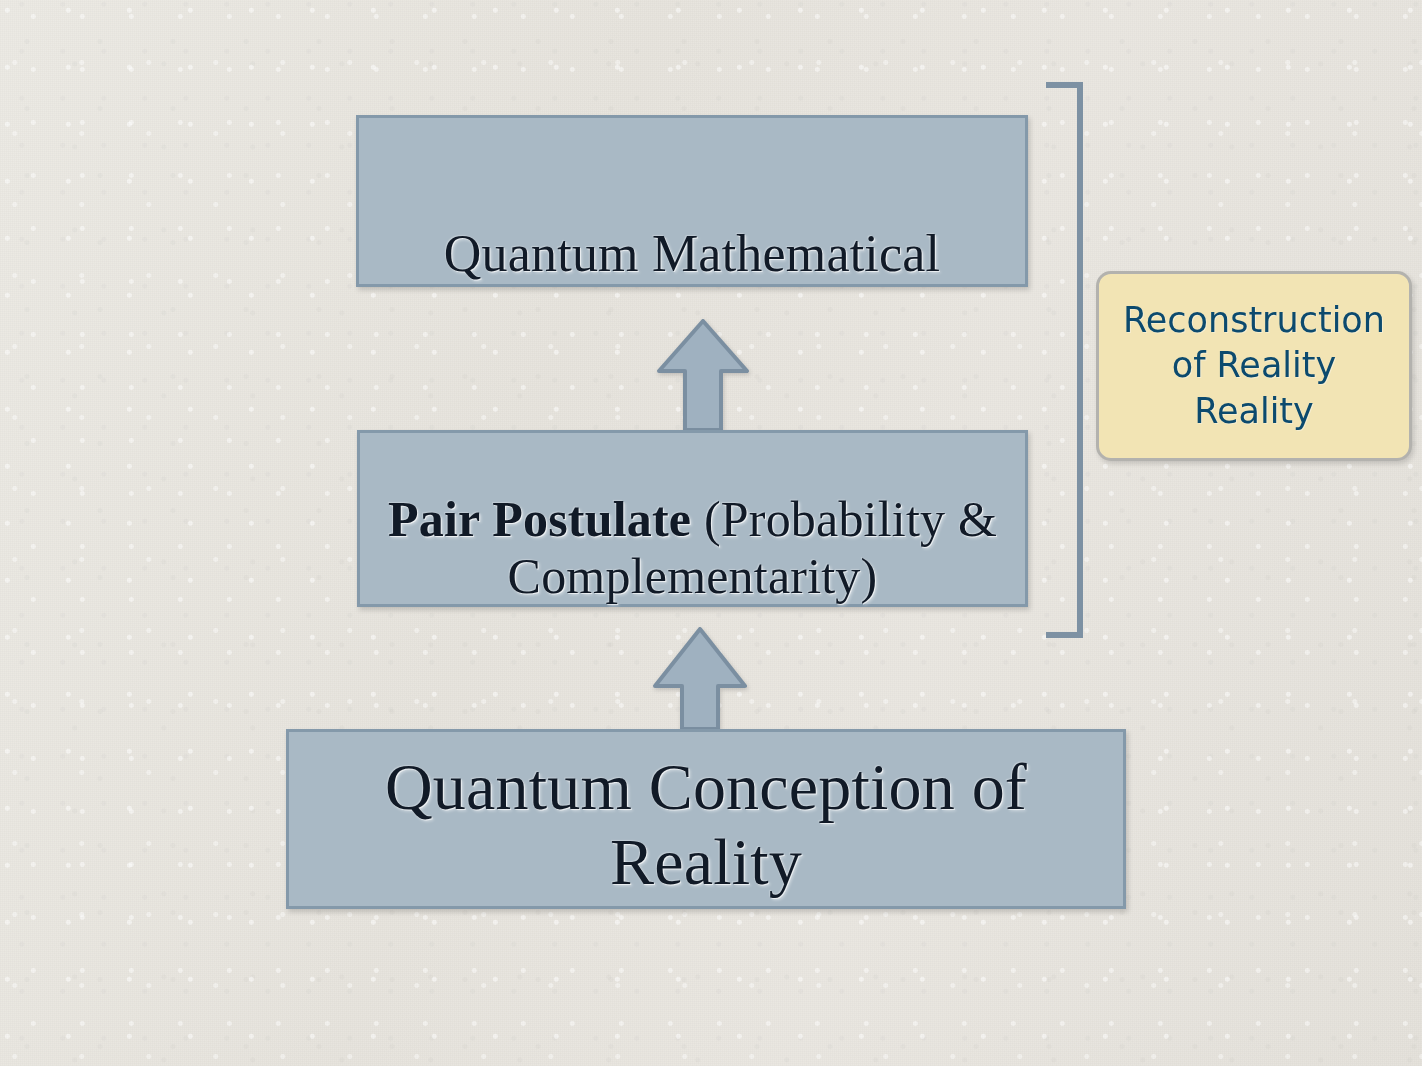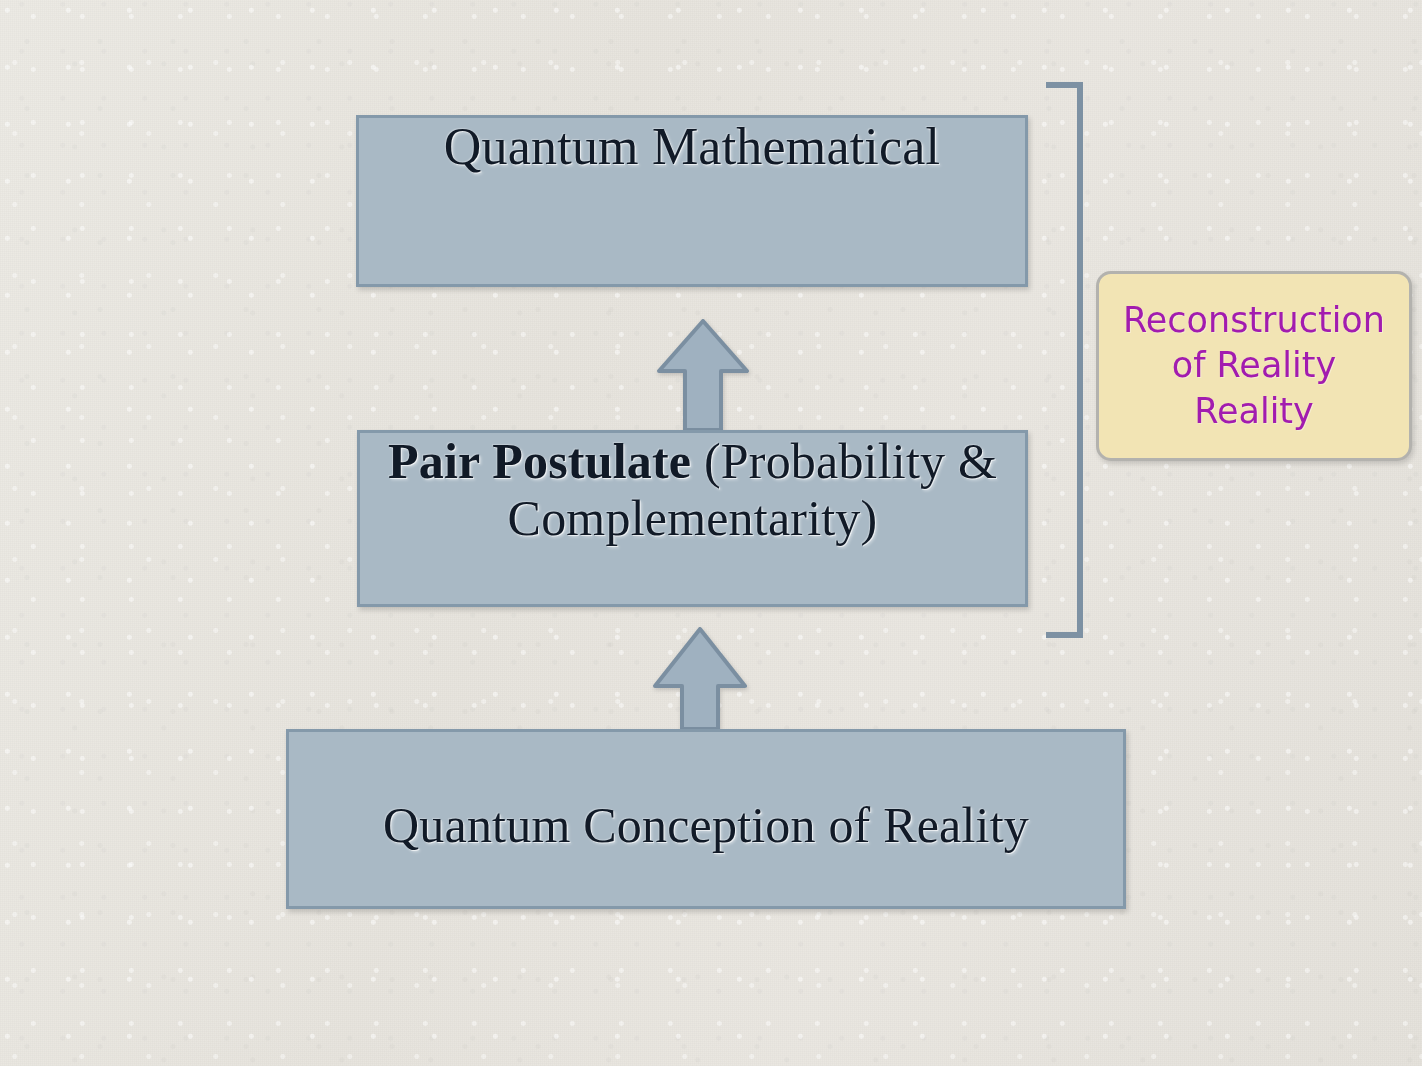--- a/index.html
+++ b/index.html
@@ -42,21 +42,21 @@
   }
 
   
   .flow-box {
     position: absolute;
     box-sizing: border-box;
     background-color: #a9b9c5;
     border: 3px solid #8499aa;
     box-shadow: 2px 3px 5px rgba(0,0,0,0.17);
     display: flex;
-    align-items: flex-start;
+    align-items: flex-end;
     justify-content: center;
     text-align: center;
     color: #111a27;
     z-index: 3;
   }
   .flow-box .label {
     display: block;
     line-height: 1.13;
     letter-spacing: 0.2px;
     text-shadow:
@@ -76,21 +76,21 @@
     width: 671px; height: 177px;
   }
   #box-postulate .label { font-size: 50px; }
   #box-postulate .bold-part { font-weight: bold; }
 
   #box-reality {
     left: 286px;  top: 729px;
     width: 840px; height: 180px;
     align-items: center;
   }
-  #box-reality .label { font-size: 50px; position: relative; top: 6px; }
+  #box-reality .label { font-size: 66px; position: relative; top: 6px; }
 
   
   .arrow-up {
     position: absolute;
     z-index: 2;
     filter: drop-shadow(1px 2px 2px rgba(0,0,0,0.16));
   }
   #arrow-lower-mid { left: 655px; top: 318px;  width: 96px;  height: 116px; }
   #arrow-bottom    { left: 650px; top: 626px;  width: 100px; height: 106px; }
 
@@ -117,21 +117,21 @@
     display: flex;
     align-items: center;
     justify-content: center;
     text-align: center;
     z-index: 4;
   }
   #callout-reconstruction .label {
     font-family: "DejaVu Sans", "Liberation Sans", sans-serif;
     font-size: 35px;
     line-height: 1.30;
-    color: #a21caf;
+    color: #0c4a6e;
     text-shadow: 1px 1px 0 rgba(255,255,255,0.35);
   }
 </style>
 </head>
 <body>
 
 <div id="slide">
 
   <div class="flow-box" id="box-framework">
     <span class="label"><span>Quantum Mathematical</span><br></span>

